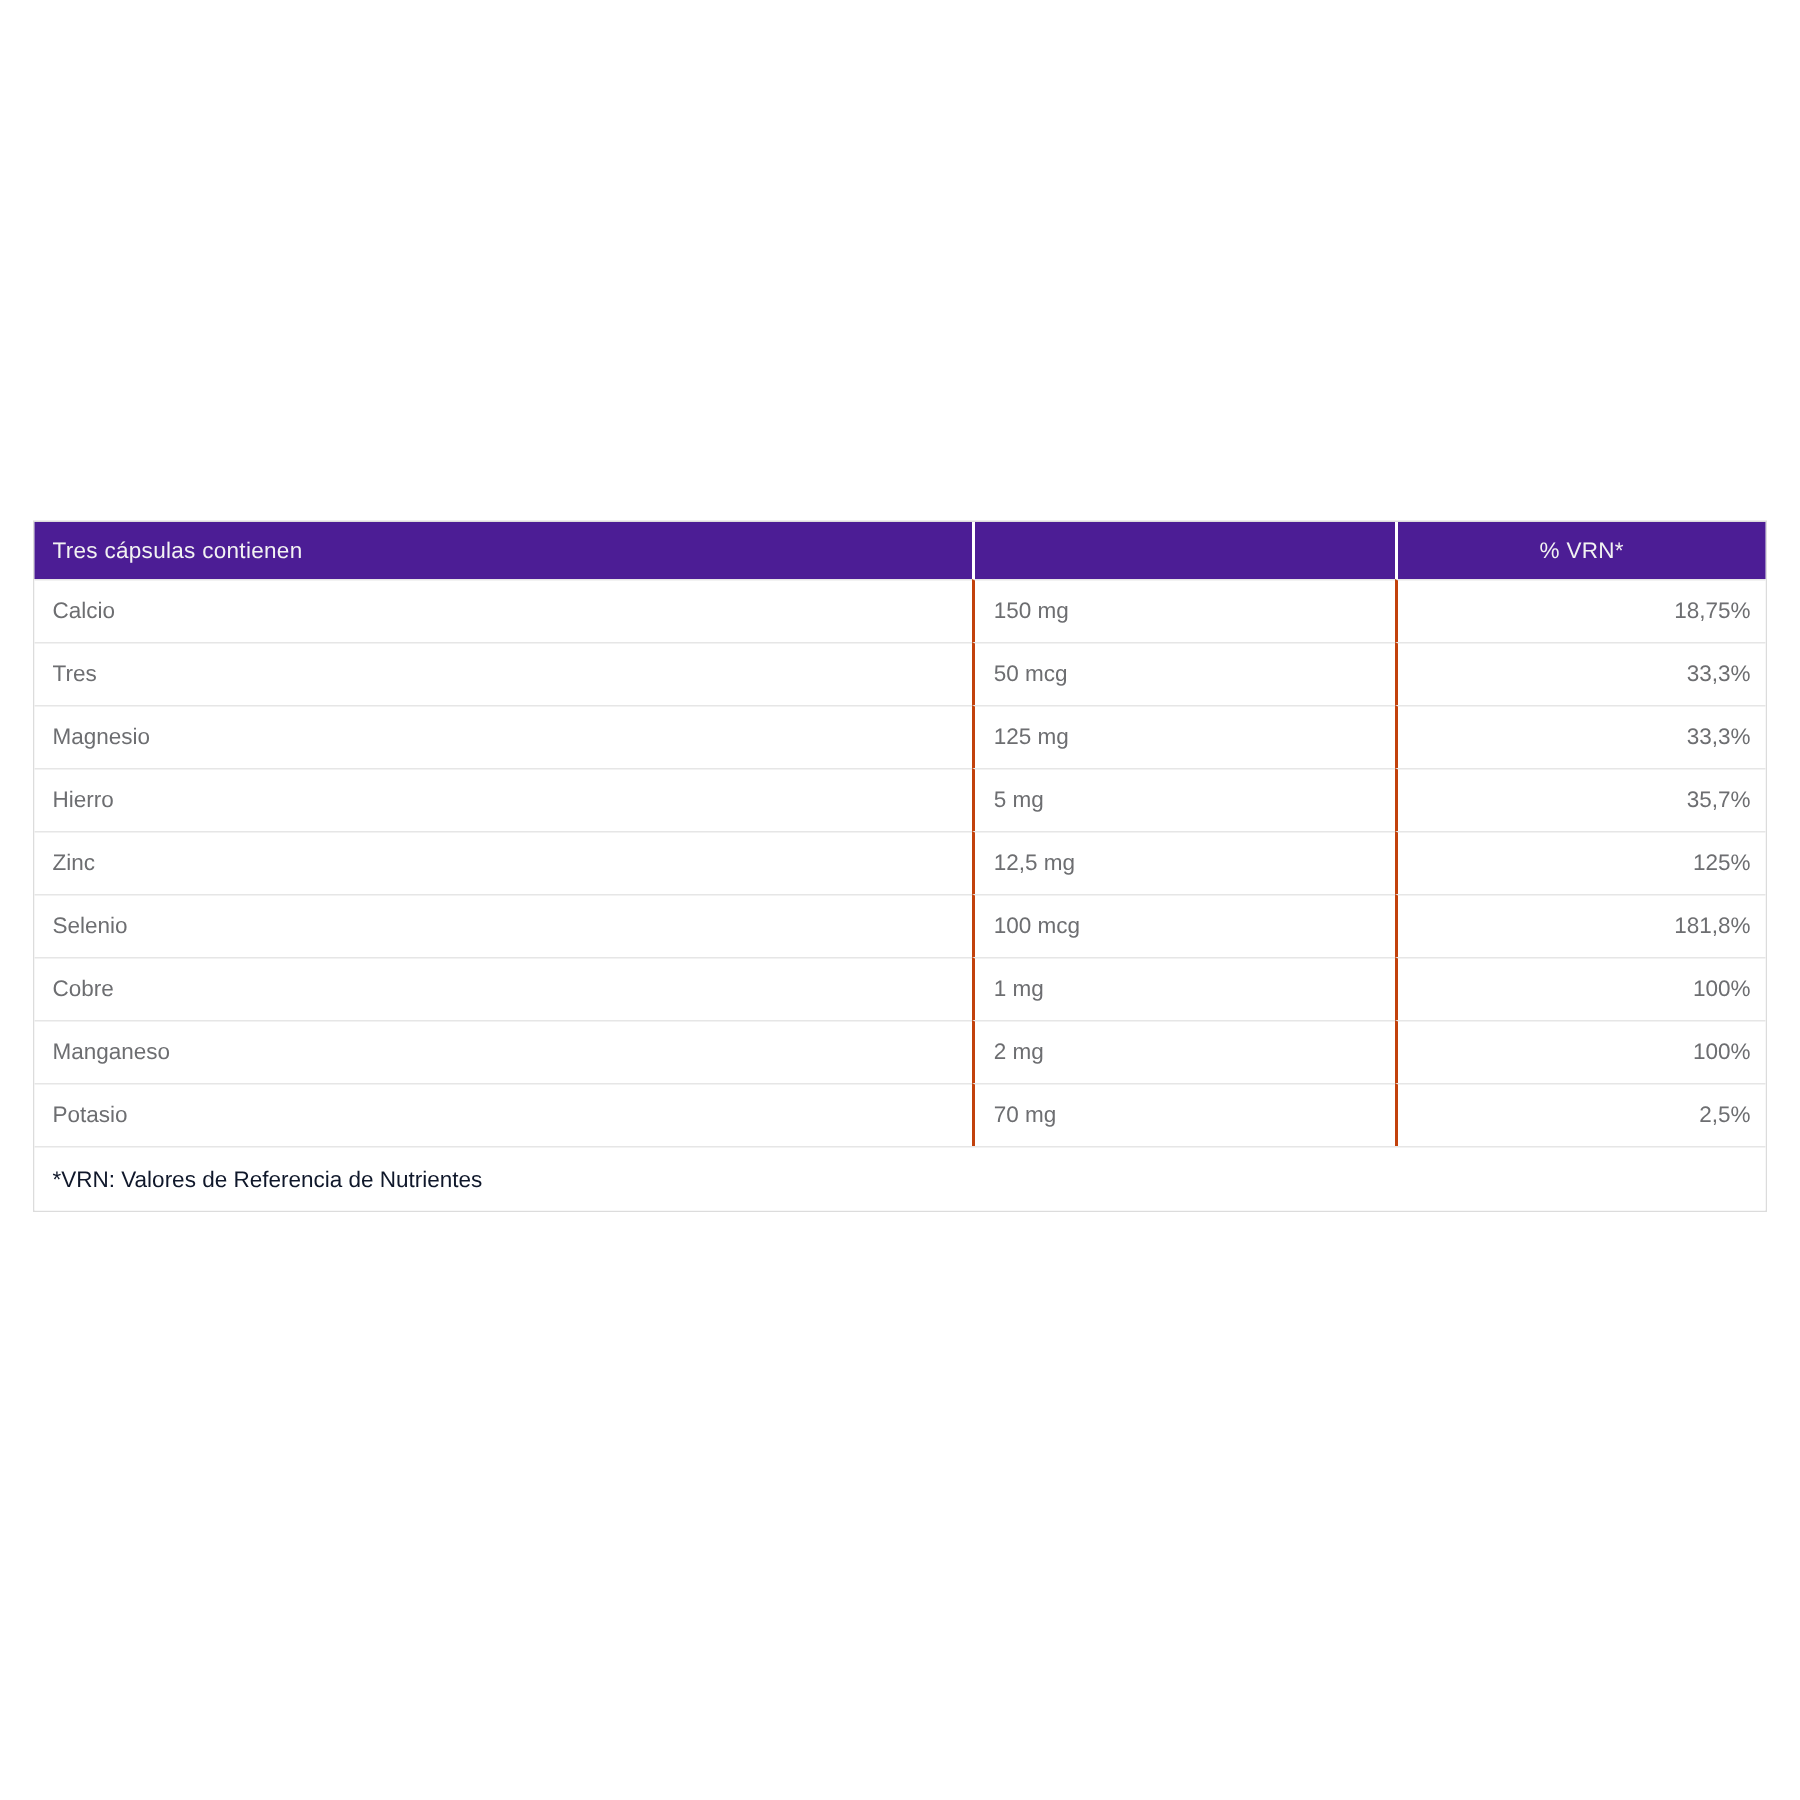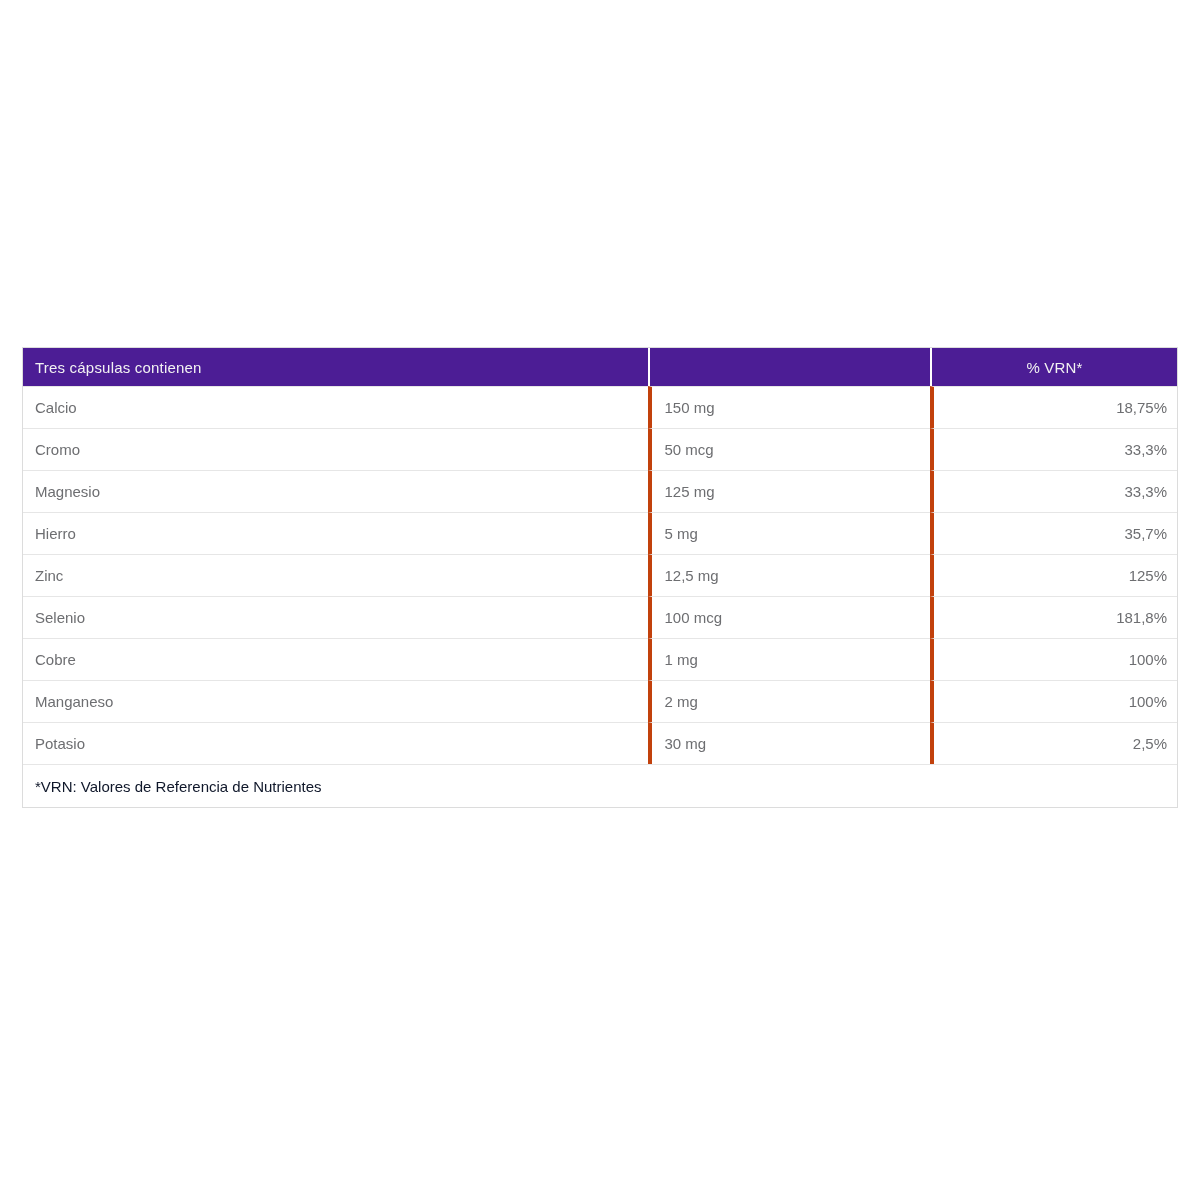--- a/index.html
+++ b/index.html
@@ -43,21 +43,21 @@
 
   td {
     color: #6d6e71;
     font-size: 15px;
     height: 42px;
     padding: 0 12px;
     vertical-align: middle;
     border-top: 1px solid #e6e6e6;
     background: #fff;
   }
-  td.sep { border-left: 4px solid #c2410c; margin-left: 10px; }
+  td.sep { border-left: 2px solid #c2410c; margin-left: 10px; }
   td.vrn-col { text-align: right; padding-right: 10px; }
 
   td.footnote-cell {
     border-top: 1px solid #e6e6e6;
     color: #0f172a;
     height: 43px;
   }
 </style>
 </head>
 <body>
@@ -77,21 +77,21 @@
           <th class="sep vrn-col">% VRN*</th>
         </tr>
       </thead>
       <tbody>
         <tr>
           <td>Calcio</td>
           <td class="sep">150 mg</td>
           <td class="sep vrn-col">18,75%</td>
         </tr>
         <tr>
-          <td>Cromo</td>
+          <td>Tres</td>
           <td class="sep">50 mcg</td>
           <td class="sep vrn-col">33,3%</td>
         </tr>
         <tr>
           <td>Magnesio</td>
           <td class="sep">125 mg</td>
           <td class="sep vrn-col">33,3%</td>
         </tr>
         <tr>
           <td>Hierro</td>
@@ -113,21 +113,21 @@
           <td class="sep">1 mg</td>
           <td class="sep vrn-col">100%</td>
         </tr>
         <tr>
           <td>Manganeso</td>
           <td class="sep">2 mg</td>
           <td class="sep vrn-col">100%</td>
         </tr>
         <tr>
           <td>Potasio</td>
-          <td class="sep">30 mg</td>
+          <td class="sep">70 mg</td>
           <td class="sep vrn-col">2,5%</td>
         </tr>
         <tr>
           <td class="footnote-cell" colspan="3">*VRN: Valores de Referencia de Nutrientes</td>
         </tr>
       </tbody>
     </table>
   </div>
 </div>
 

